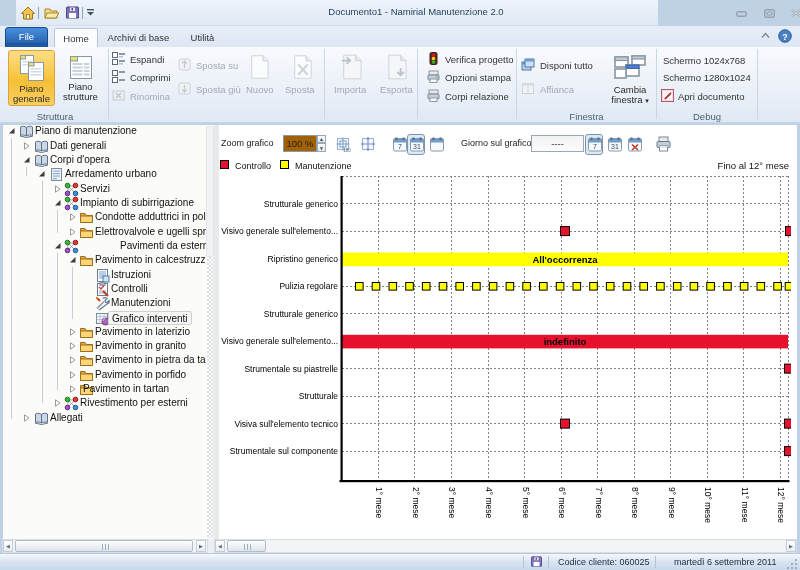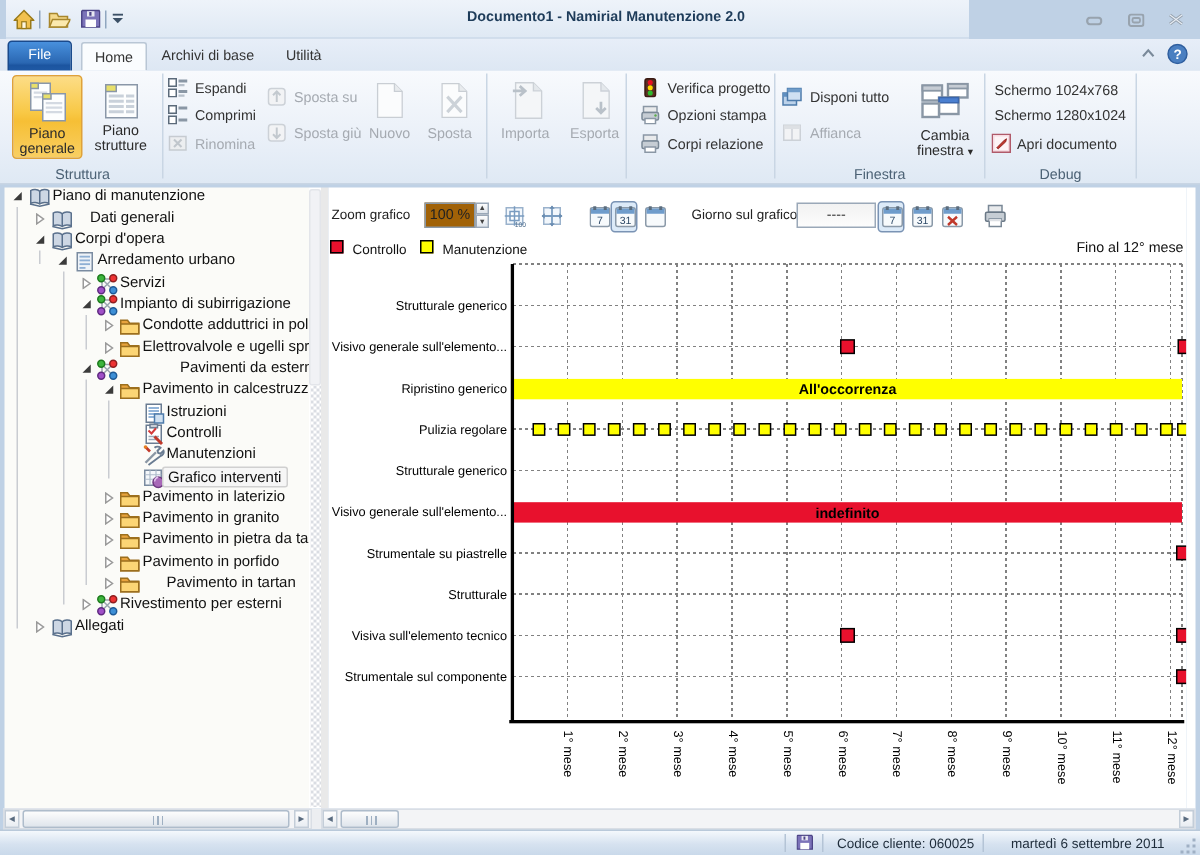--- a/index.html
+++ b/index.html
@@ -1,19 +1,19 @@
 <!DOCTYPE html>
 <html><head><meta charset="utf-8">
 <style>
 *{margin:0;padding:0;box-sizing:border-box;}
 html,body{width:800px;height:570px;overflow:hidden;}
 body{font-family:"Liberation Sans",sans-serif;position:relative;background:#bfd1e5;}
 .abs{position:absolute;}
 
-#titlebar{left:4px;top:0;width:642px;height:26px;background:linear-gradient(#eef3fa,#dfe9f4);border-bottom:1px solid #d2deec;font-weight:bold;}
+#titlebar{left:16px;top:0;width:642px;height:26px;background:linear-gradient(#eef3fa,#dfe9f4);border-bottom:1px solid #d2deec;}
 #title{left:0;top:6px;width:800px;text-align:center;font-size:9.5px;color:#1e3c5a;}
 
 #tabrow{left:0;top:26px;width:800px;height:21px;background:linear-gradient(#e7eef8,#dde7f3);}
 .tab{top:2px;height:19px;font-size:9.5px;color:#333;text-align:center;line-height:19px;}
 #filetab{left:5px;top:1px;width:43px;height:33px;background:linear-gradient(#4890dd,#2a67b2 45%,#1c55a0 50%,#2a67b2);border:1px solid #1a4a8c;border-radius:3px 3px 0 0;color:#fff;line-height:18px;font-size:9.5px;text-align:center;}
 #hometab{left:54px;width:44px;background:#fafcfe;border:1px solid #b9c6d5;border-bottom:none;border-radius:2px 2px 0 0;}
 
 #ribbon{left:0;top:47px;width:800px;height:76px;background:linear-gradient(#f8fafd,#eaf0f8 60%,#dfe9f4);border-bottom:1px solid #c8d5e4;}
 .rsep{top:2px;height:70px;width:1px;background:#c9d6e4;}
 .rlabel{top:64px;height:12px;font-size:9.5px;color:#4c6275;text-align:center;}
@@ -269,21 +269,21 @@
     </svg>
   <div class="trow" style="left:32px;top:-0.7px;">Piano di manutenzione</div>
   <svg class="arrow-c" style="left:20px;top:16.6px" width="8" height="8" viewBox="0 0 8 8">
       <path d="M1.5 0.8 L6 4 L1.5 7.2 Z" fill="#fff" stroke="#9a9a9a"></path>
     </svg>
   <svg class="tico" style="top:13.6px;left:31px" width="15" height="15" viewBox="0 0 15 15">
       <path d="M1.5 3 C3 2 6 2 7.5 3.5 C9 2 12 2 13.5 3 L13.5 11.5 C12 10.7 9 10.8 7.5 12 C6 10.8 3 10.7 1.5 11.5 Z" fill="#cdd7e4" stroke="#5a708c"></path>
       <path d="M7.5 3.5 L7.5 12" stroke="#5a708c"></path>
       <path d="M1 12 L7.5 13.5 L14 12" fill="none" stroke="#5a708c"></path>
     </svg>
-  <div class="trow" style="left:57px;top:13.6px;">Dati generali</div>
+  <div class="trow" style="left:47px;top:13.6px;">Dati generali</div>
   <svg class="arrow-c" style="left:20px;top:30.9px" width="8" height="8" viewBox="0 0 8 8">
       <path d="M6.5 1 L6.5 6.5 L1 6.5 Z" fill="#3b3b3b"></path>
     </svg>
   <svg class="tico" style="top:27.9px;left:31px" width="15" height="15" viewBox="0 0 15 15">
       <path d="M1.5 3 C3 2 6 2 7.5 3.5 C9 2 12 2 13.5 3 L13.5 11.5 C12 10.7 9 10.8 7.5 12 C6 10.8 3 10.7 1.5 11.5 Z" fill="#cdd7e4" stroke="#5a708c"></path>
       <path d="M7.5 3.5 L7.5 12" stroke="#5a708c"></path>
       <path d="M1 12 L7.5 13.5 L14 12" fill="none" stroke="#5a708c"></path>
     </svg>
   <div class="trow" style="left:47px;top:27.9px;">Corpi d'opera</div>
   <svg class="arrow-c" style="left:35px;top:45.3px" width="8" height="8" viewBox="0 0 8 8">
@@ -418,21 +418,21 @@
       <path d="M1.5 6 L13.5 6 L13.5 12.5 L1.5 12.5 Z" fill="#fcd575" stroke="#9c6f1e"></path>
     </svg>
   <div class="trow" style="left:92px;top:242.7px;">Pavimento in porfido</div>
   <svg class="arrow-c" style="left:66px;top:260.1px" width="8" height="8" viewBox="0 0 8 8">
       <path d="M1.5 0.8 L6 4 L1.5 7.2 Z" fill="#fff" stroke="#9a9a9a"></path>
     </svg>
   <svg class="tico" style="top:257.1px;left:76px" width="15" height="15" viewBox="0 0 15 15">
       <path d="M1.5 3.5 L6 3.5 L7.5 5.5 L13.5 5.5 L13.5 12.5 L1.5 12.5 Z" fill="#e8a33d" stroke="#9c6f1e"></path>
       <path d="M1.5 6 L13.5 6 L13.5 12.5 L1.5 12.5 Z" fill="#fcd575" stroke="#9c6f1e"></path>
     </svg>
-  <div class="trow" style="left:108px;top:257.1px;">Pavimento in tartan</div>
+  <div class="trow" style="left:80px;top:257.1px;">Pavimento in tartan</div>
   <svg class="arrow-c" style="left:51px;top:274.4px" width="8" height="8" viewBox="0 0 8 8">
       <path d="M1.5 0.8 L6 4 L1.5 7.2 Z" fill="#fff" stroke="#9a9a9a"></path>
     </svg>
   <svg class="tico" style="top:271.4px;left:61px" width="15" height="15" viewBox="0 0 15 15">
       <path d="M4 4 L11 4 M4 4 L4 11 M4 4 L11 11 M11 4 L4 11" stroke="#9aa4ae" stroke-width="1"></path>
       <circle cx="3.5" cy="3.5" r="2.3" fill="#3db53d" stroke="#1d7a1d"></circle>
       <circle cx="11.5" cy="3.5" r="2.3" fill="#e33" stroke="#8e1f1f"></circle>
       <circle cx="3.5" cy="11.5" r="2.3" fill="#a050c8" stroke="#5f2a80"></circle>
       <circle cx="11.5" cy="11.5" r="2.3" fill="#3d8fd6" stroke="#1f5a96"></circle>
     </svg>

